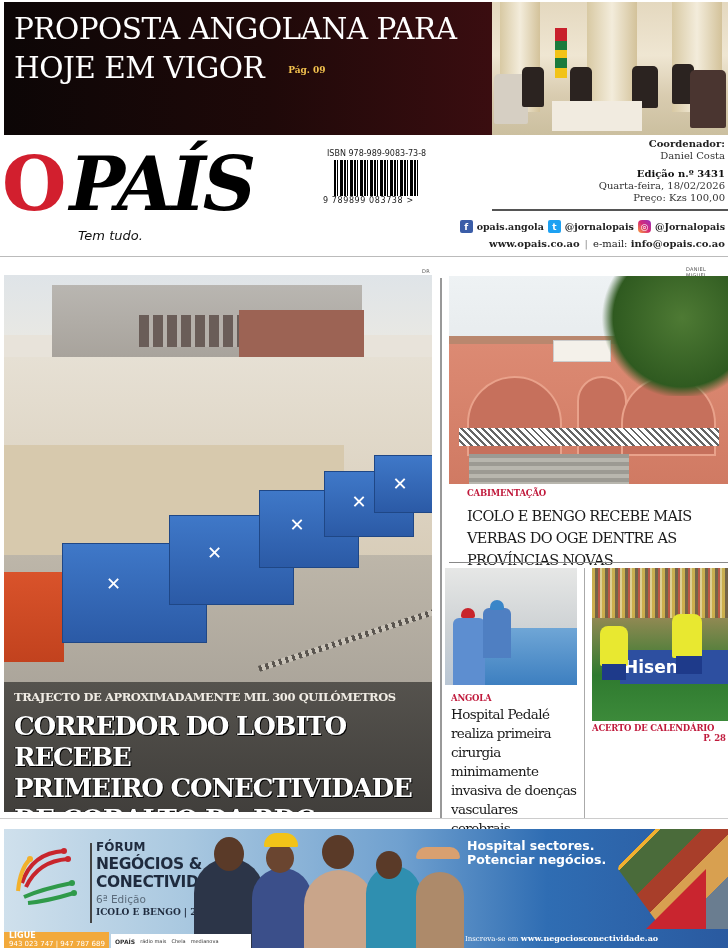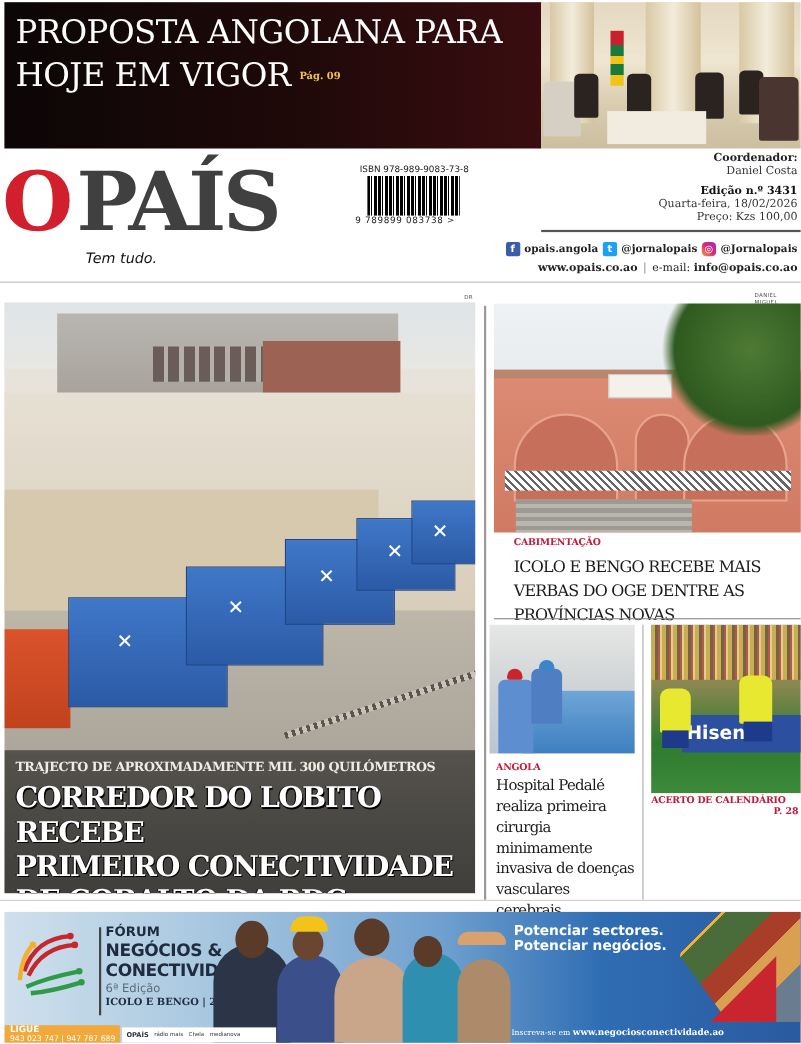--- a/index.html
+++ b/index.html
@@ -3,33 +3,33 @@
 <meta charset="utf-8">
 <style>
   * { box-sizing: border-box; margin: 0; padding: 0; }
   html, body { width: 728px; height: 949px; background: #ffffff; overflow: hidden; }
   body { position: relative; font-family: "DejaVu Serif", serif; color: #111; }
 
   
   .top-banner { position: absolute; left: 4px; top: 2px; width: 724px; height: 163px; display: flex; }
   .top-headline-box { width: 488px; height: 133px; background: linear-gradient(90deg, #0c0606 0%, #1f0909 55%, #3a0d10 100%); padding: 8px 0 0 10px; }
   .top-headline { font-family: "DejaVu Serif", serif; color: #fff; font-size: 29.5px; line-height: 39px; letter-spacing: -0.5px; font-weight: normal; }
-  .top-page-ref { font-family: "DejaVu Serif", serif; font-size: 9px; font-weight: bold; color: #f2c14e; margin-left: 8px; vertical-align: middle; letter-spacing: 0; }
+  .top-page-ref { font-family: "DejaVu Serif", serif; font-size: 9px; font-weight: bold; color: #f2c14e; margin-left: 24px; vertical-align: middle; letter-spacing: 0; }
   .top-photo { width: 236px; height: 133px; position: relative; overflow: hidden;
     background: linear-gradient(180deg, #e4d8bf 0%, #efe6d2 40%, #d9ccb0 70%, #cbbf9f 100%); }
   .curtain { position: absolute; top: 0; height: 110px; background: linear-gradient(90deg, #d8c9a3, #f3ecdb, #d3c29a); }
   .flag { position: absolute; left: 63px; top: 26px; width: 12px; height: 50px; background: linear-gradient(180deg, #c8202c 0 25%, #1a7a3c 25% 45%, #f2c318 45% 60%, #1a7a3c 60% 80%, #f2c318 80% 100%); }
   .person { position: absolute; background: #2b2320; border-radius: 5px 5px 2px 2px; }
   .table { position: absolute; left: 60px; bottom: 4px; width: 90px; height: 30px; background: #f1ebe0; }
 
   
   .masthead { position: absolute; left: 0; top: 138px; width: 728px; height: 118px; }
   .logo { position: absolute; left: 2px; top: 6px; font-family: "DejaVu Serif", serif; font-weight: bold; font-size: 74px; letter-spacing: -3px; line-height: 80px; }
   .logo-o { color: #d21f2e; }
-  .logo-pais { color: #404040; margin-left: 6px; }
+  .logo-pais { color: #000000; margin-left: 6px; font-style: italic; }
   .tagline { position: absolute; left: 78px; top: 90px; font-family: "DejaVu Sans", sans-serif; font-style: italic; font-size: 13px; color: #111; }
   .isbn { position: absolute; left: 327px; top: 11px; font-family: "DejaVu Sans", sans-serif; font-size: 8px; color: #222; }
   .barcode { position: absolute; left: 334px; top: 22px; width: 84px; height: 36px;
     background: repeating-linear-gradient(90deg, #000 0 2px, #fff 2px 3px, #000 3px 4px, #fff 4px 6px, #000 6px 9px, #fff 9px 10px); }
   .barcode-num { position: absolute; left: 323px; top: 58px; font-family: "DejaVu Sans", sans-serif; font-size: 8px; color: #222; letter-spacing: 0.6px; }
   .coord-block { position: absolute; right: 3px; top: 0px; text-align: right; font-family: "DejaVu Serif", serif; font-size: 10px; line-height: 12px; color: #333; }
   .coord-title { font-weight: bold; color: #222; }
   .edition { margin-top: 6px; font-weight: bold; color: #111; }
   .price-label { font-weight: normal; }
   .mast-rule { position: absolute; left: 492px; top: 71px; width: 236px; height: 2px; background: #555; }
@@ -297,21 +297,21 @@
     <span class="ad-ligue-phones">943 023 747 | 947 787 689</span>
   </div>
   <div class="ad-sponsors">
     <b>OPAÍS</b>
     <span>rádio mais</span>
     <span>Chela</span>
     <span>medianova</span>
   </div>
 
   <div class="ad-slogan">
-    <div>Potenciar sectores.</div>
+    <div>Hospital sectores.</div>
     <div>Potenciar negócios.</div>
   </div>
   <div class="ad-collage"></div>
   <div class="ad-red-tri"></div>
   <div class="ad-signup">
     <span>Inscreva-se em</span> <b>www.negociosconectividade.ao</b>
   </div>
 </aside>
 
 </body></html>

